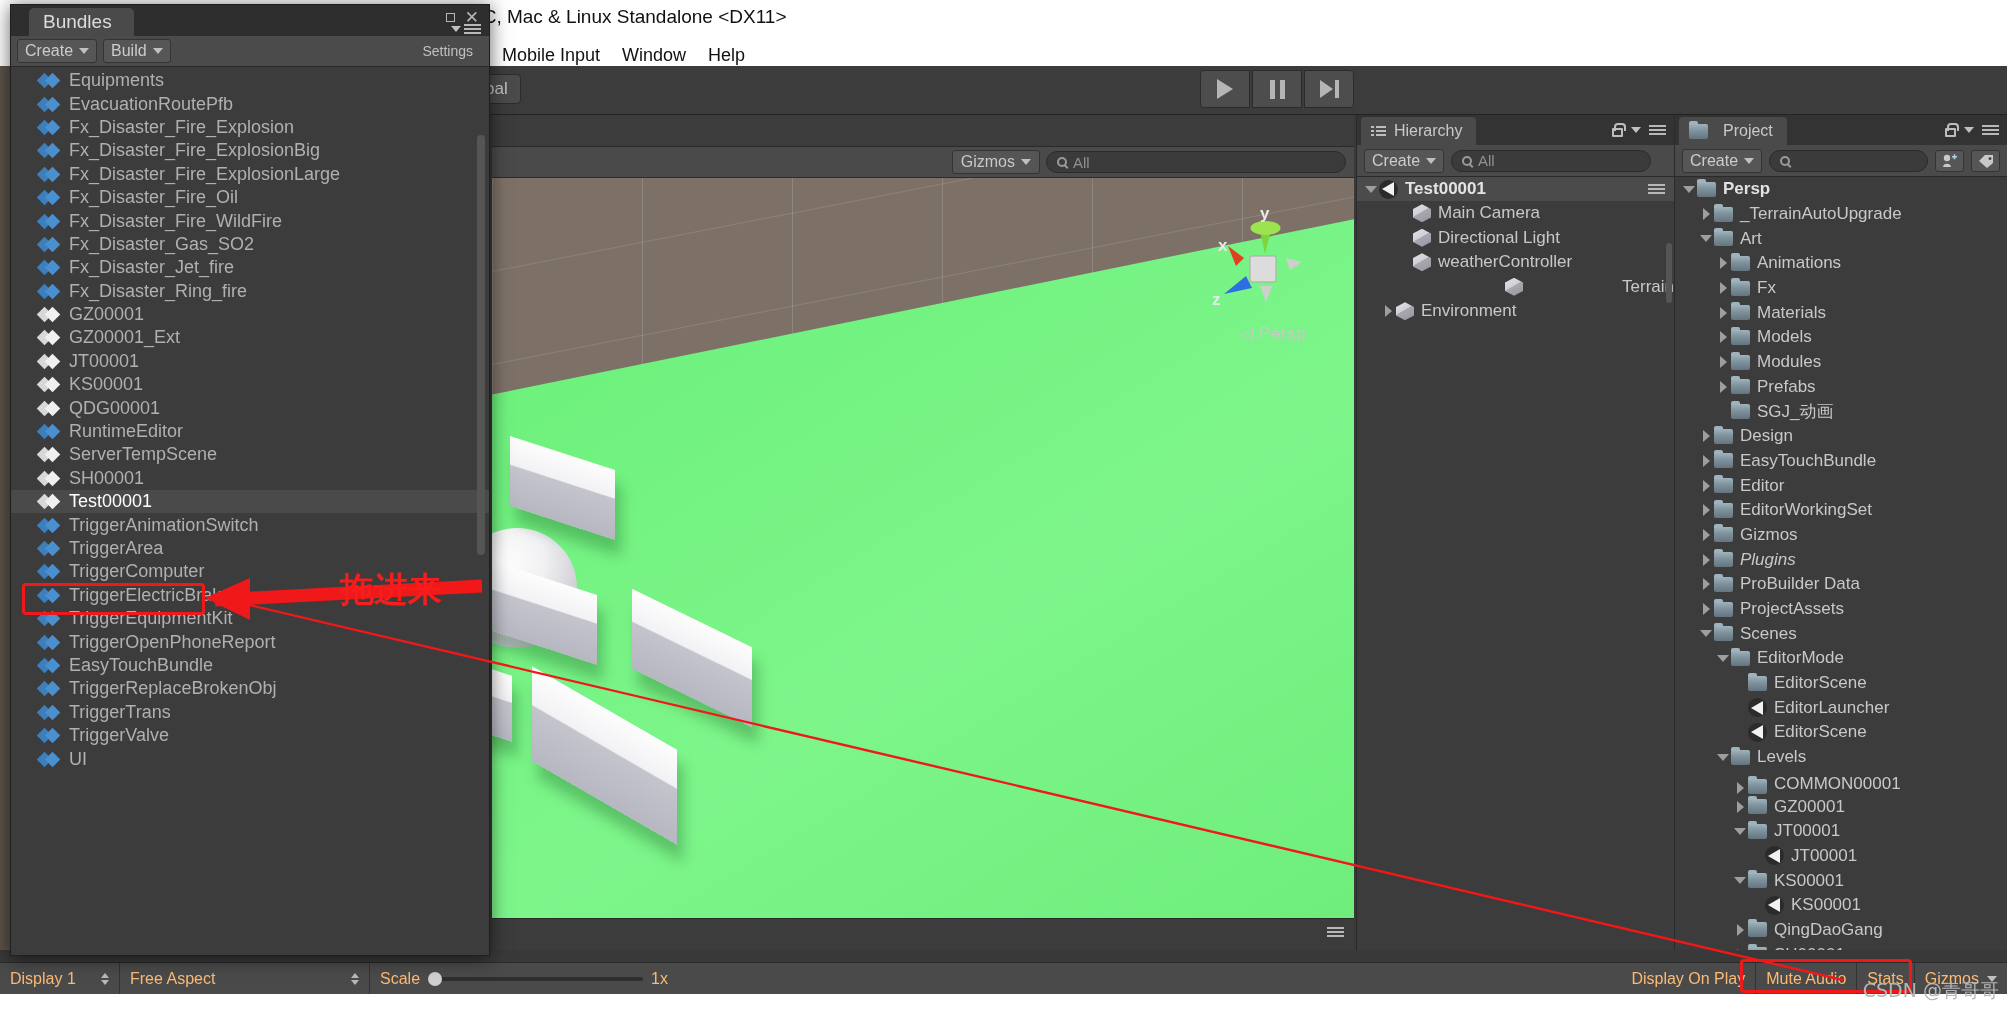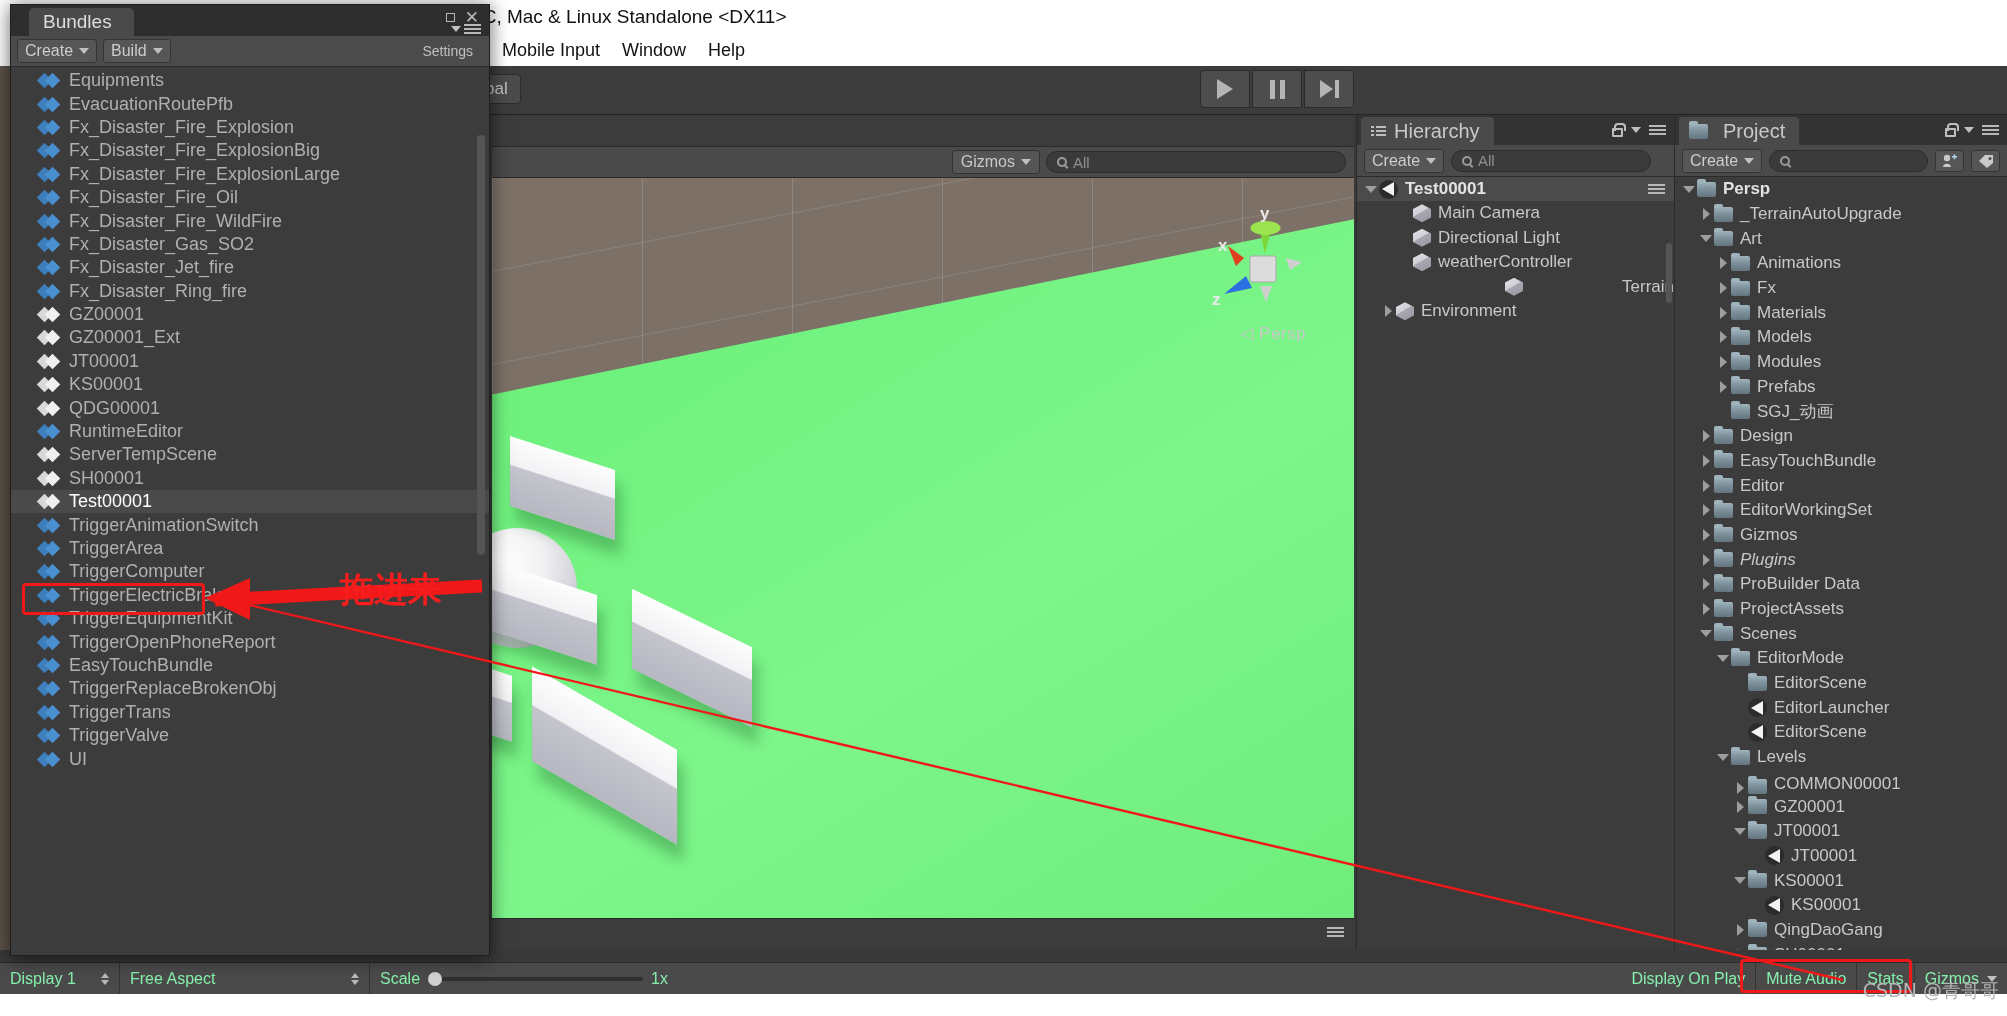--- a/index.html
+++ b/index.html
@@ -17,21 +17,21 @@
   
   .unity-titlebar {
     position:absolute; left:0; top:0; width:2007px; height:34px;
     background:#ffffff; color:#111; font-size:19px;
     display:flex; align-items:center; padding-left:470px;
     white-space:nowrap;
   }
   .unity-menubar {
     position:absolute; left:0; top:34px; width:2007px; height:32px;
     background:#ffffff; color:#111; font-size:18px;
-    display:flex; align-items:center; gap:22px; padding-left:466px;
+    display:flex; align-items:flex-end; gap:22px; padding-left:466px;
     white-space:nowrap;
   }
   .unity-menubar span { cursor:default; }
 
   
   .toolbar-strip {
     position:absolute; left:0; top:66px; width:2007px; height:49px;
     background:#3c3c3c; border-bottom:1px solid #232323;
   }
   .pivot-btn {
@@ -149,21 +149,21 @@
     background:#3c3c3c; border-top:1px solid #2a2a2a;
     display:flex; align-items:center; justify-content:flex-end; padding-right:10px;
   }
   .hamburger { display:flex; flex-direction:column; gap:2px; align-items:flex-end; }
   .hamburger i { display:block; width:17px; height:2px; background:#b8b8b8; }
 
   
   .game-bottom-bar {
     position:absolute; left:0; top:962px; width:2007px; height:32px;
     background:#4a4a4a; border-top:1px solid #2a2a2a;
-    display:flex; align-items:center; color:#86efac; font-size:16px;
+    display:flex; align-items:center; color:#fdba74; font-size:16px;
   }
   .gb-cell {
     height:100%; display:flex; align-items:center; padding:0 10px;
     border-right:1px solid #333; gap:8px; white-space:nowrap;
   }
   .updown { display:flex; flex-direction:column; gap:2px; }
   .updown .u { width:0;height:0;border-left:4px solid transparent;
     border-right:4px solid transparent;border-bottom:5px solid #b9b9b9; }
   .updown .d { width:0;height:0;border-left:4px solid transparent;
     border-right:4px solid transparent;border-top:5px solid #b9b9b9; }
@@ -175,21 +175,21 @@
   }
 
   
   .hier-panel {
     position:absolute; left:1356px; top:115px; width:318px; height:835px;
     background:#3c3c3c; border-left:1px solid #2a2a2a;
   }
   .panel-tab {
     position:absolute; left:4px; top:2px; height:28px; padding:0 14px 0 10px;
     background:#4a4a4a; border-radius:4px 4px 0 0; color:#c9c9c9;
-    font-size:20px; display:flex; align-items:center; gap:8px;
+    font-size:16px; display:flex; align-items:center; gap:8px;
   }
   .panel-tabbar {
     position:absolute; left:0; top:0; width:100%; height:30px; background:#333333;
     display:flex; align-items:center; justify-content:flex-end; padding-right:8px; gap:8px;
   }
   .lock-icon { width:11px;height:9px;border:2px solid #bdbdbd;border-radius:1px;
     position:relative; margin-top:4px; }
   .lock-icon::before{content:"";position:absolute;width:8px;height:6px;
     border:2px solid #bdbdbd;border-bottom:none;border-radius:4px 4px 0 0;
     left:-0.5px;top:-7px;}

